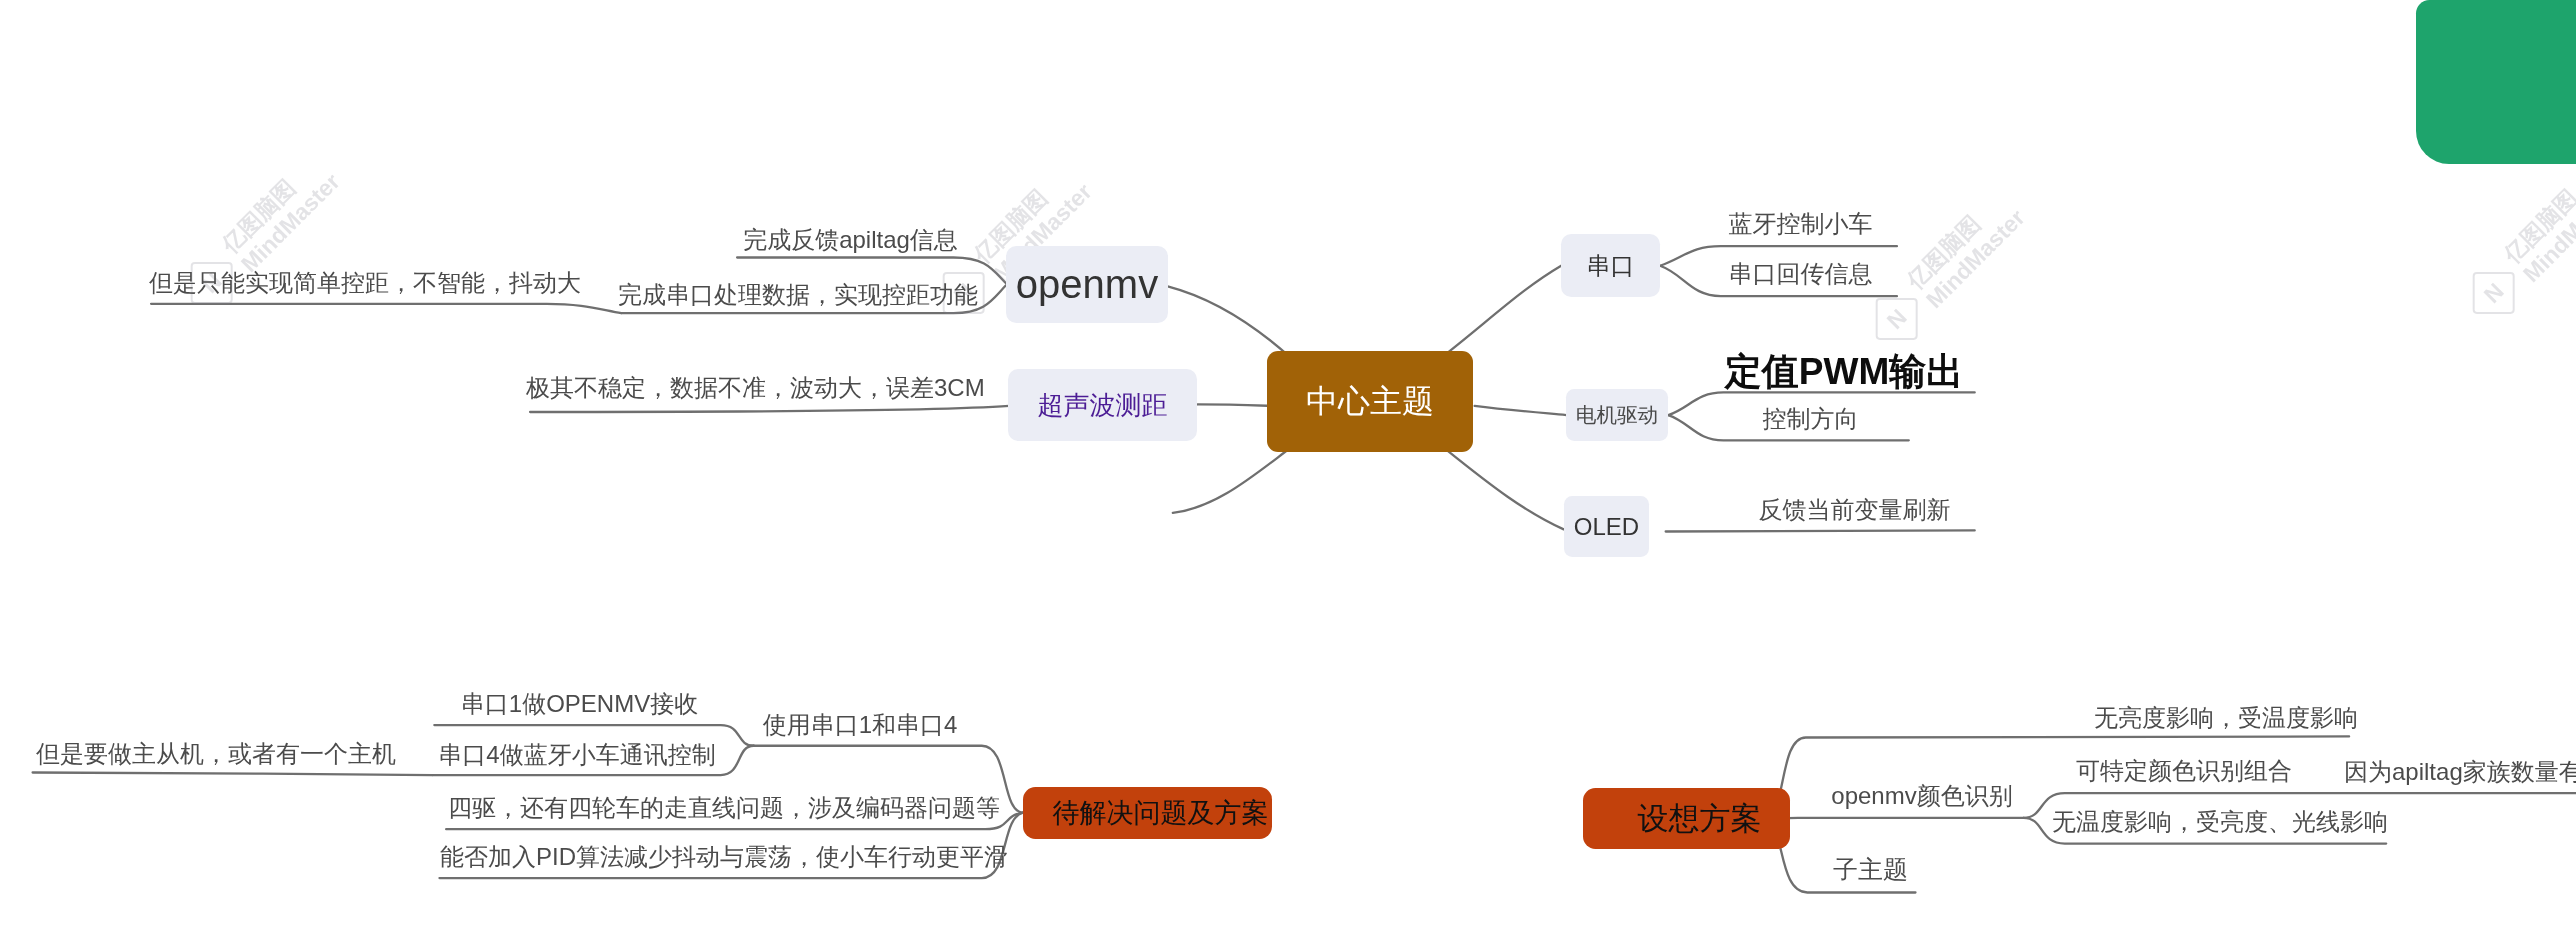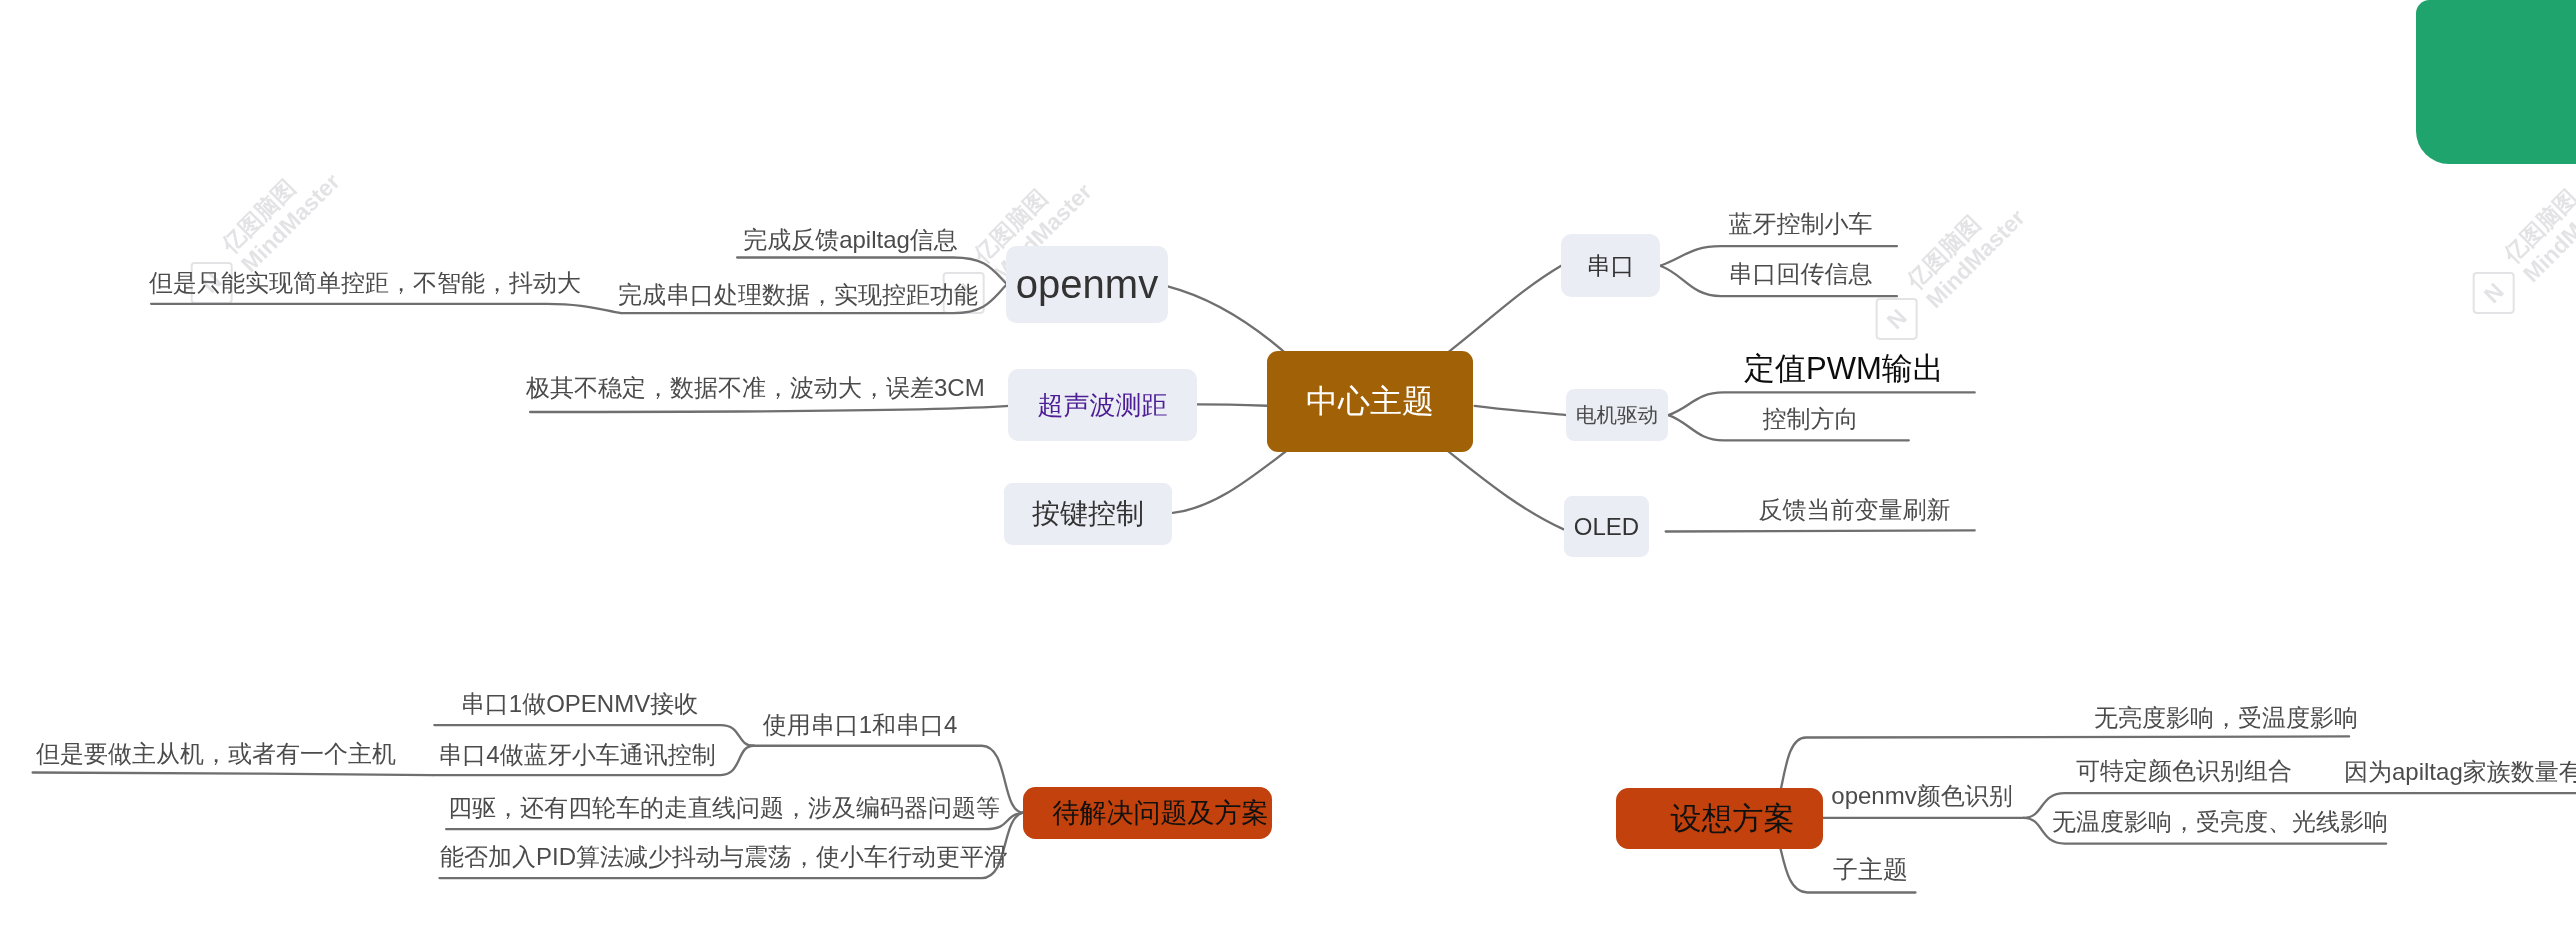--- a/index.html
+++ b/index.html
@@ -16,21 +16,21 @@
   }
   .node.light{background:#ebedf5;color:#333;}
   .node.center{background:#a16207;color:#ffffff;border-radius:11px;font-size:32px;}
   .node.pink{background:#c2410c;color:#111;border-radius:12.4px;
              font-family:"Liberation Serif","DejaVu Serif",serif;padding-left:26px;}
 
   .leaf{
     position:absolute;z-index:3;white-space:nowrap;color:#4b4b4b;font-size:24px;
     text-align:center;line-height:1.15;
   }
-  .leaf.bold{color:#0d0d0d;font-weight:normal;font-size:31px;}
+  .leaf.bold{color:#0d0d0d;font-weight:bold;font-size:37px;}
   .leaf.serif{font-family:"Liberation Serif","DejaVu Serif",serif;color:#222;font-size:30px;}
 
   .brand-banner{
     position:absolute;left:2416px;top:0;width:558px;height:164px;z-index:5;
     background:#1ea46c;border-radius:13.4px 0 0 33px;
   }
 
   .wm{
     position:absolute;z-index:2;display:flex;align-items:center;gap:13.4px;
     transform:rotate(-45deg);color:#84848f;opacity:0.22;font-weight:bold;white-space:nowrap;
@@ -120,28 +120,27 @@
     <div class="wm-text">
         <div>亿图脑图</div>
         <div>MindMaster</div>
       </div>
   </div>
 
   <div class="node center" style="left:1267px;top:351px;width:206px;height:101px;">中心主题</div>
 
   <div class="node light" style="left:1006px;top:246px;width:162px;height:77px;font-size:40px;">openmv</div>
   <div class="node light" style="left:1008px;top:369px;width:189px;height:72px;font-size:26px;color:#4c1d95;">超声波测距</div>
-  <div class="node light" style="left:1004px;top:483px;width:168px;height:62px;font-size:28px;border-radius:8.2px;">按键控制</div>
 
   <div class="node light" style="left:1561px;top:234px;width:99px;height:63px;font-size:24px;">串口</div>
   <div class="node light" style="left:1566px;top:389px;width:102px;height:52px;font-size:20.6px;color:#4a4a4a;border-radius:8.2px;">电机驱动</div>
   <div class="node light" style="left:1564px;top:496px;width:85px;height:61px;font-size:24px;border-radius:8.2px;">OLED</div>
 
   <div class="node pink" style="left:1023px;top:787px;width:223px;height:52px;font-size:27px;">待解决问题及方案</div>
-  <div class="node pink" style="left:1583px;top:788px;width:181px;height:61px;font-size:31px;margin-left:33px;">设想方案</div>
+  <div class="node pink" style="left:1583px;top:788px;width:181px;height:61px;font-size:31px;">设想方案</div>
 
   <div class="leaf" style="left:737px;top:226px;width:227px;">完成反馈apiltag信息</div>
   <div class="leaf" style="left:618px;top:281px;width:350px;">完成串口处理数据，实现控距功能</div>
   <div class="leaf" style="left:149px;top:269px;width:402px;">但是只能实现简单控距，不智能，抖动大</div>
 
   <div class="leaf" style="left:526px;top:374px;width:443px;">极其不稳定，数据不准，波动大，误差3CM</div>
 
   <div class="leaf" style="left:1700px;top:210px;width:201px;">蓝牙控制小车</div>
   <div class="leaf" style="left:1700px;top:260px;width:201px;">串口回传信息</div>
 

